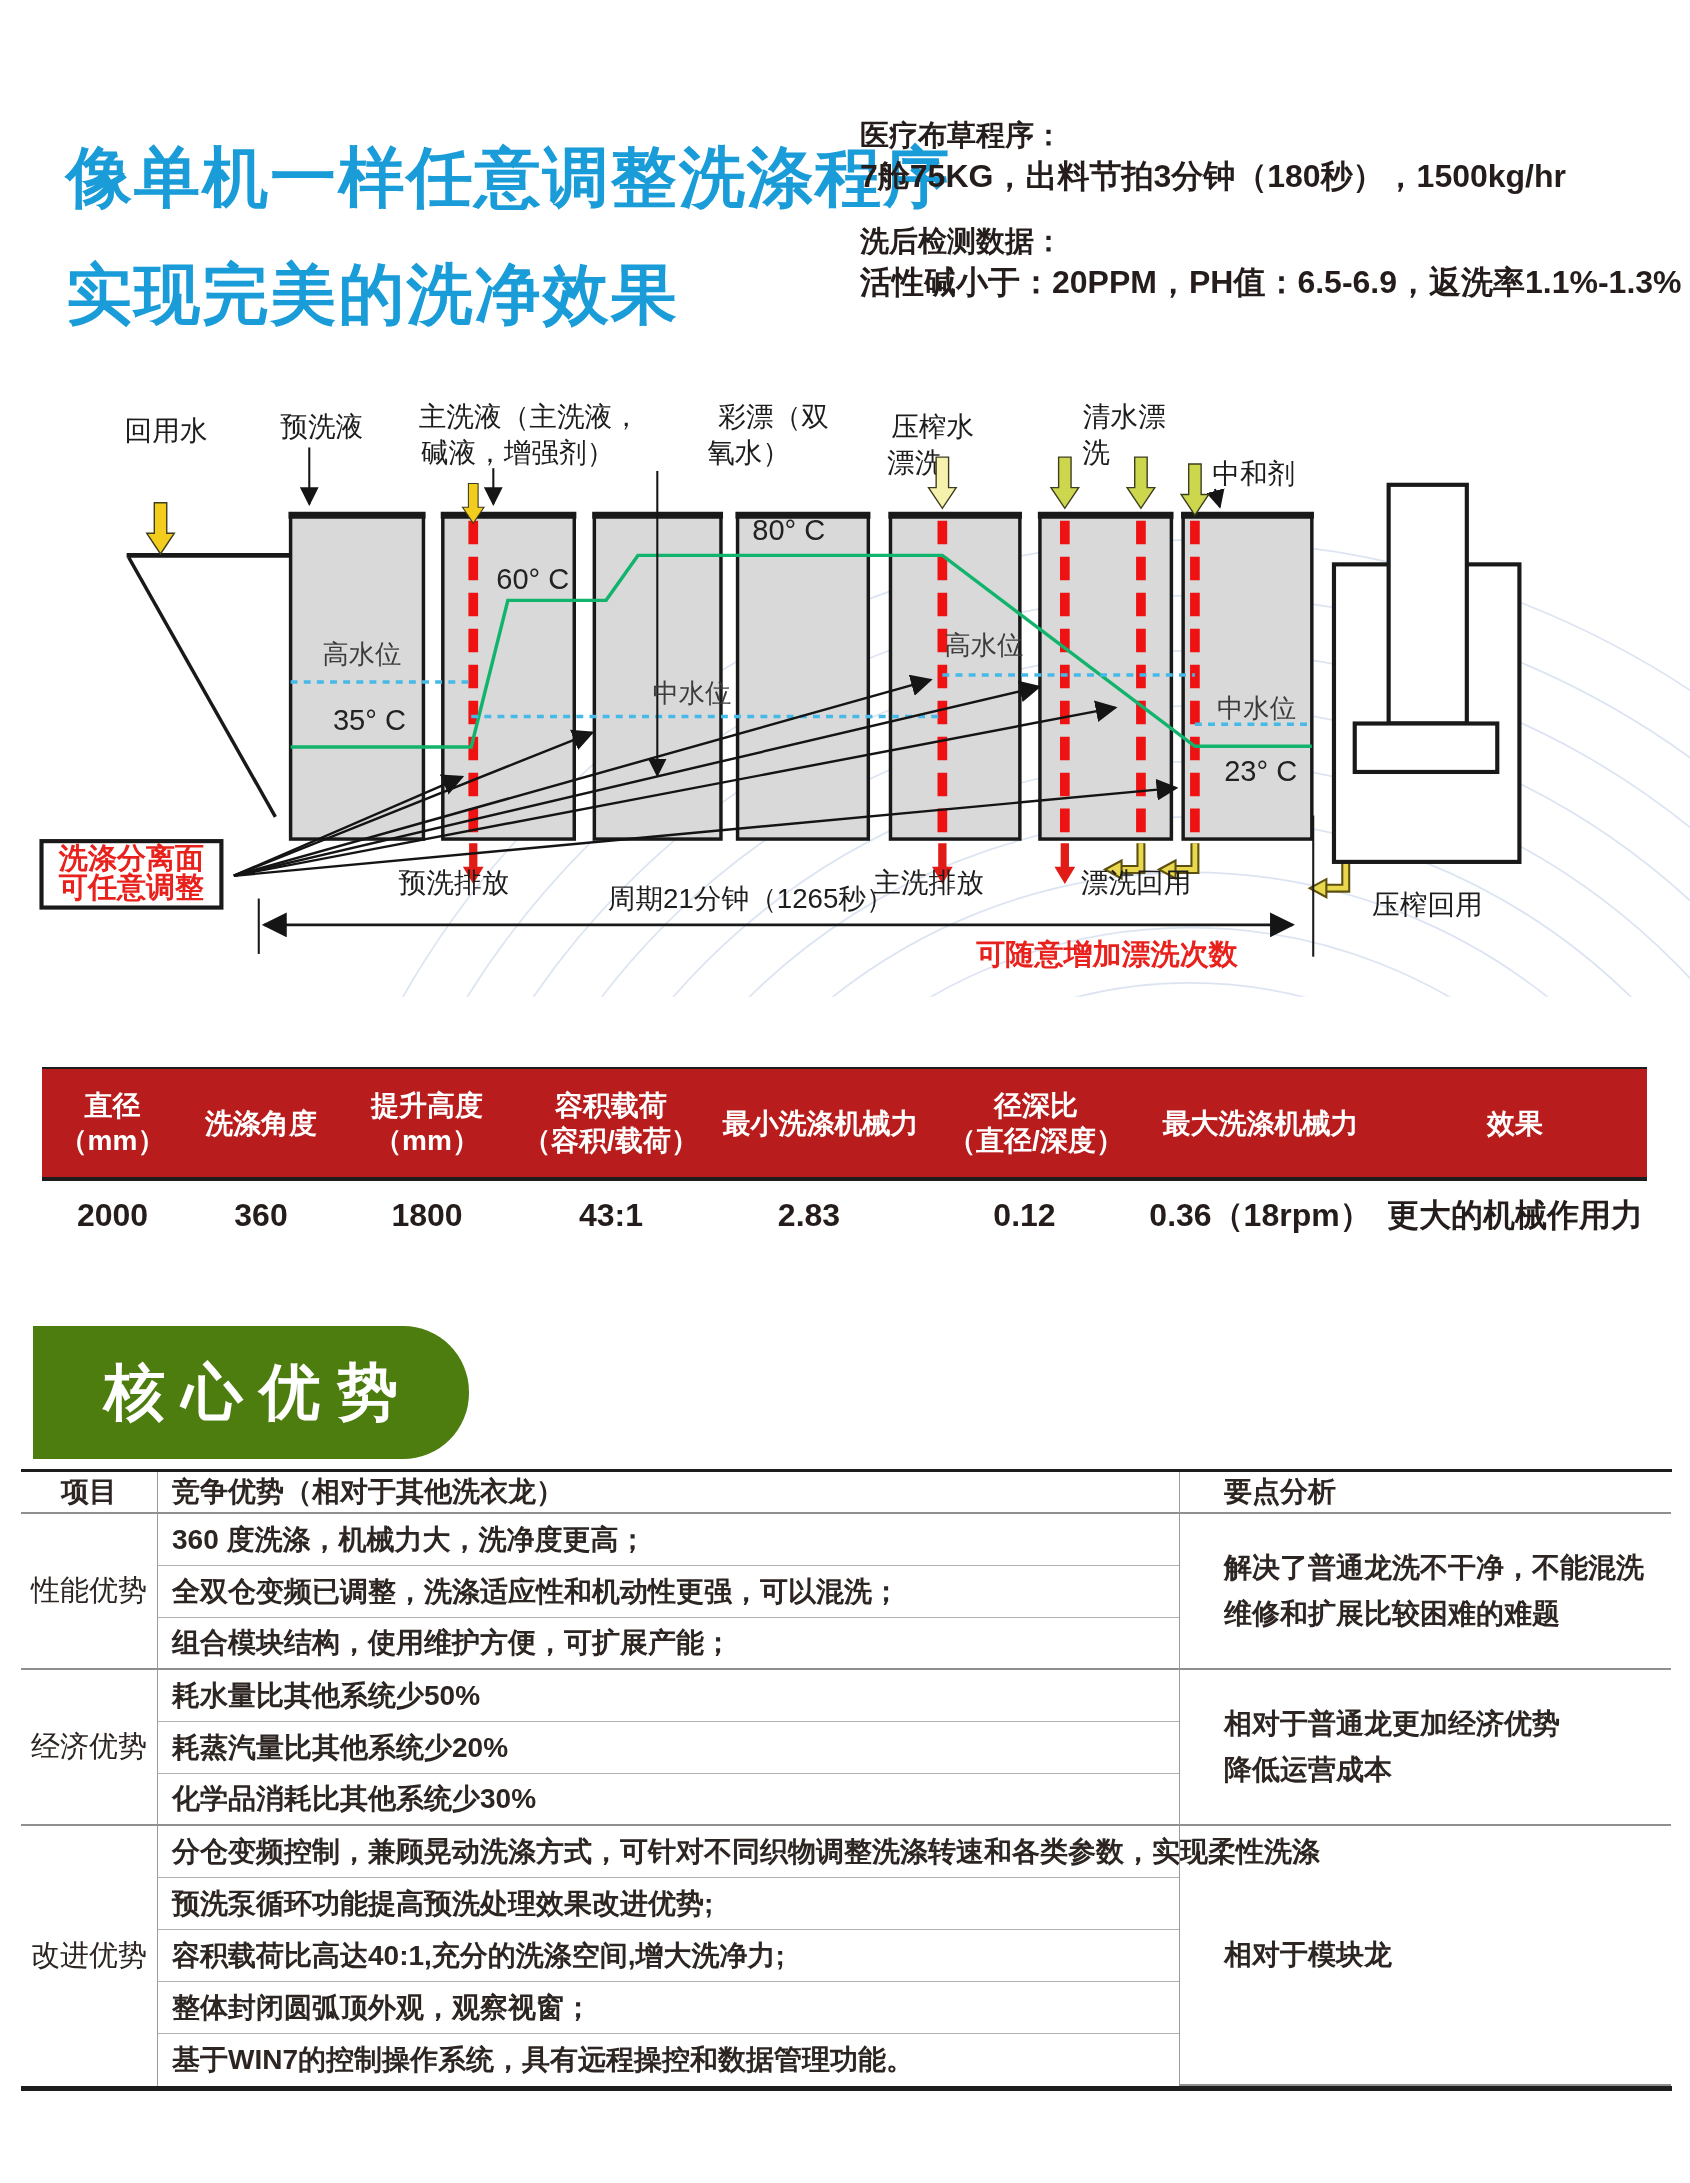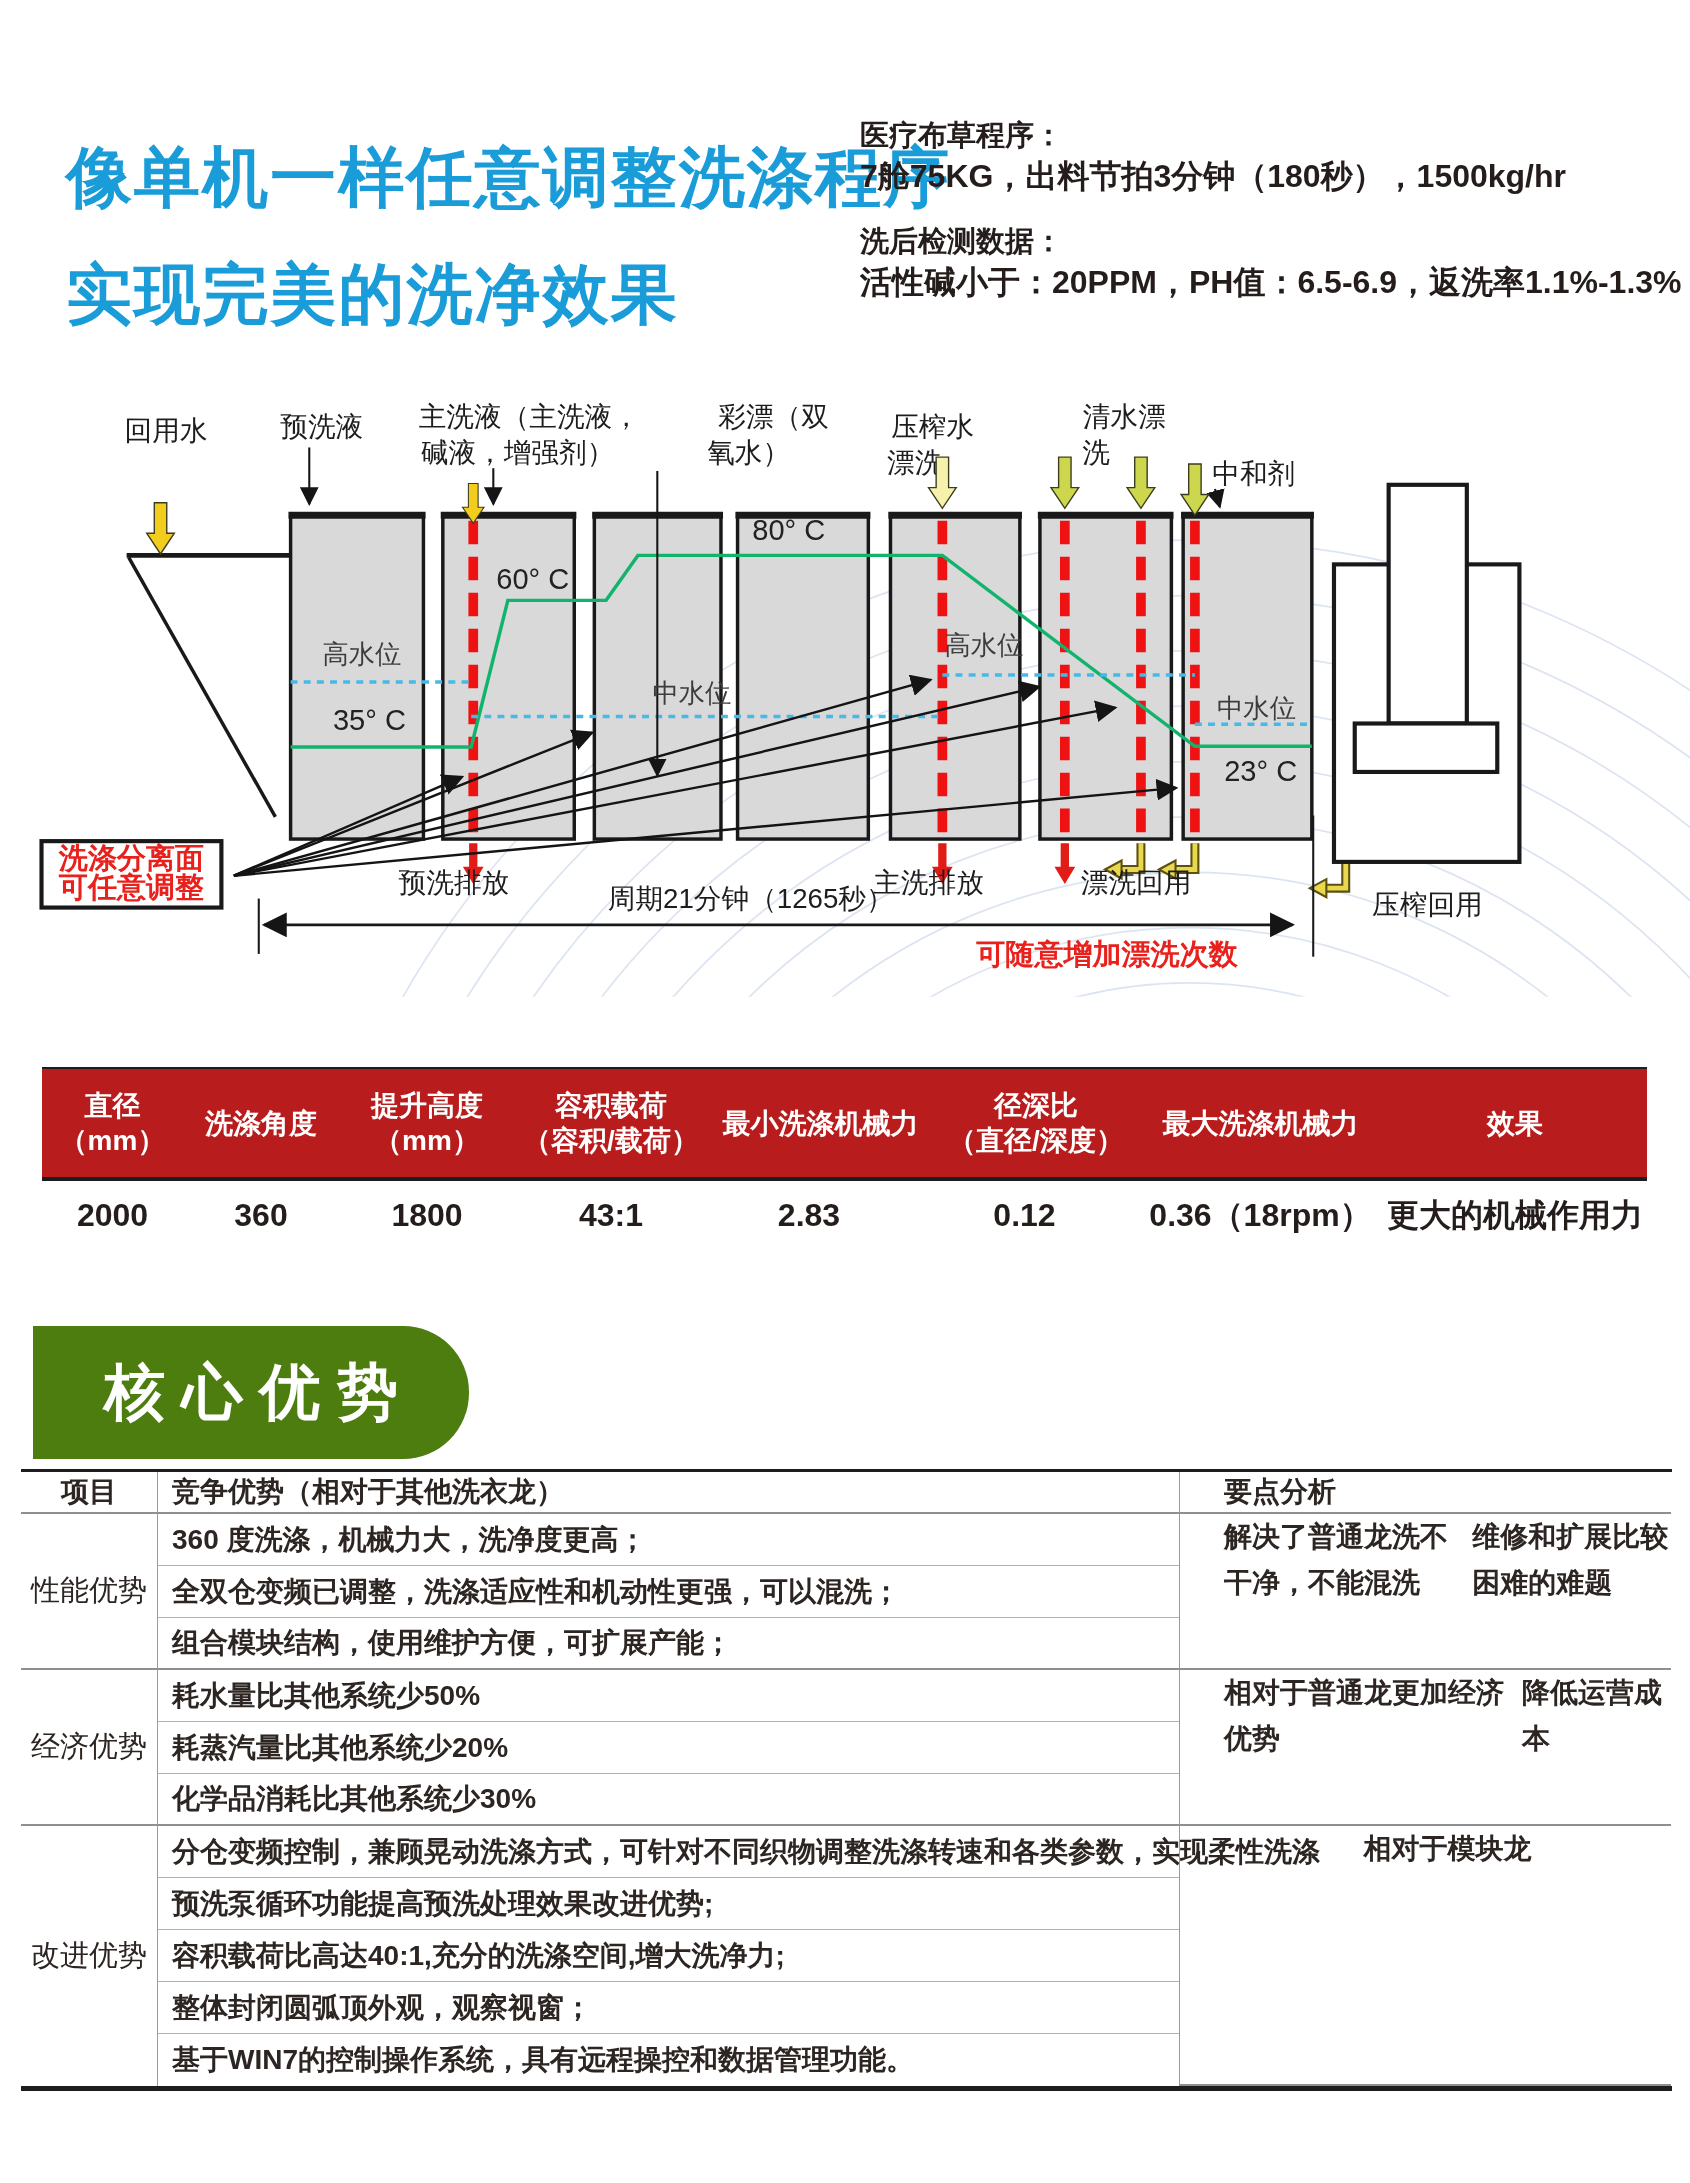--- a/index.html
+++ b/index.html
@@ -33,21 +33,21 @@
   .adv .hc{font-weight:700;font-size:28px;display:flex;align-items:center;border-bottom:2.1px solid #8f8f8f;}
   .adv .h1{grid-column:1;justify-content:center;}
   .adv .h2{grid-column:2;padding-left:14px;border-left:1.4px solid #9a9a9a;}
   .adv .h3{grid-column:3;padding-left:44px;border-left:1.4px solid #9a9a9a;}
   .adv .gname{grid-column:1;display:flex;align-items:center;justify-content:center;
               font-weight:400;font-size:29px;border-bottom:2.8px solid #8f8f8f;}
   .adv .rc{grid-column:2;display:flex;align-items:center;padding-left:14px;font-weight:700;font-size:28px;
            border-left:1.4px solid #9a9a9a;border-bottom:1.4px solid #b0b0b0;white-space:nowrap;}
   .adv .gend{border-bottom:2.8px solid #8f8f8f;}
   .adv .last{border-bottom:none;}
-  .adv .an{grid-column:3;display:flex;flex-direction:row;justify-content:center;padding-left:44px;
+  .adv .an{grid-column:3;display:flex;flex-direction:column;justify-content:center;padding-left:44px;
            font-weight:700;font-size:28px;line-height:46px;border-left:1.4px solid #9a9a9a;border-bottom:2.8px solid #8f8f8f;}
 </style>
 </head>
 <body>
 
 <div class="page">
 
   <div class="title l1">像单机一样任意调整洗涤程序</div>
   <div class="title l2">实现完美的洗净效果</div>
 

